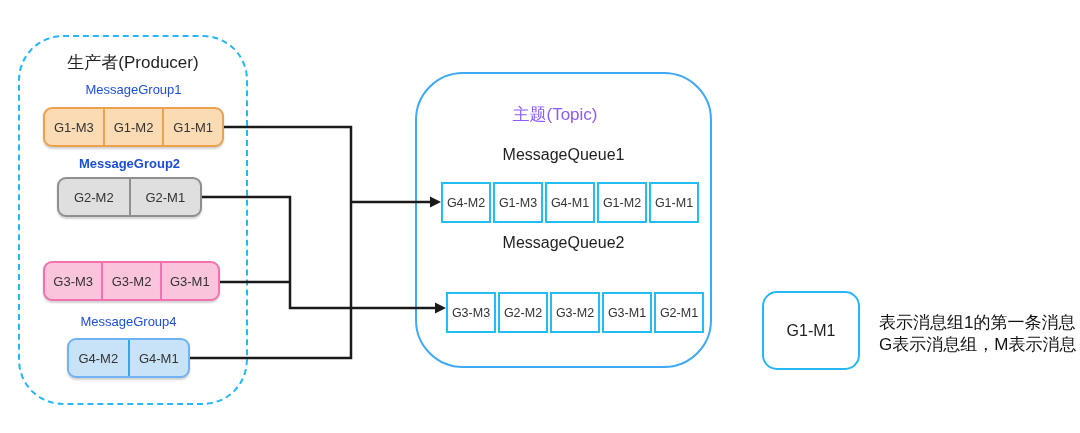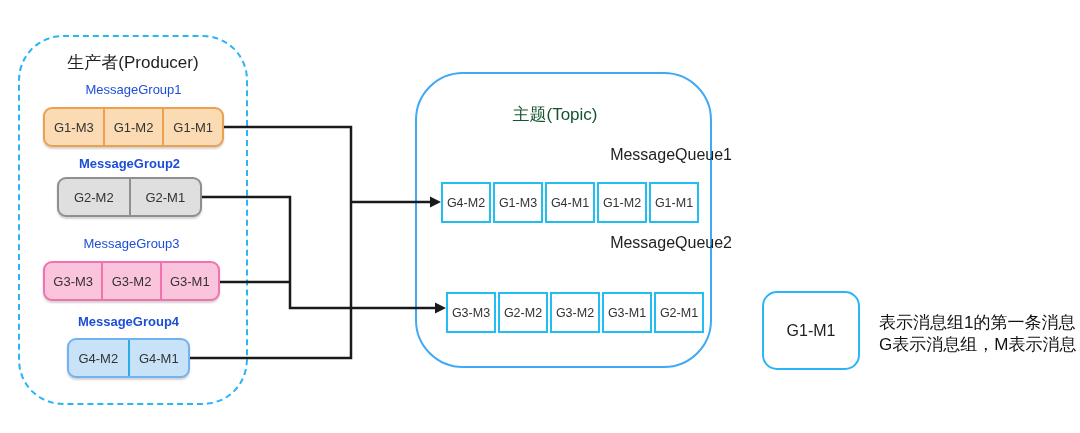--- a/index.html
+++ b/index.html
@@ -41,30 +41,30 @@
   .g-pink .gcell + .gcell{border-left-color:var(--pink-border);}
   .g-blue{background:var(--blue-fill);border-color:var(--blue-border);}
   .g-blue .gcell + .gcell{border-left-color:var(--blue-divider);}
 
   .lbl-g1{left:43px;top:82px;width:181px;}
   .box-g1{left:43px;top:107px;width:181px;height:40px;}
   .lbl-g2{left:57px;top:156px;width:145px;font-weight:bold;}
   .box-g2{left:57px;top:177px;width:145px;height:40px;}
   .lbl-g3{left:43px;top:236px;width:177px;}
   .box-g3{left:43px;top:261px;width:177px;height:40px;}
-  .lbl-g4{left:67px;top:314px;width:123px;font-weight:bold;}
+  .lbl-g4{left:67px;top:314px;width:123px;}
   .box-g4{left:67px;top:338px;width:123px;height:40px;}
 
   
   .topic-panel{
     left:415px;top:72px;width:297px;height:296px;
     border:2.5px solid var(--topic-border);border-radius:48px;box-sizing:border-box;background:#fff;
   }
-  .topic-title{left:415px;top:103px;width:280px;text-align:center;font-size:17px;color:#14532d;}
-  .queue-label{left:415px;width:297px;text-align:right;font-size:16px;color:#1f1f1f;padding-left:20px;}
+  .topic-title{left:415px;top:103px;width:280px;text-align:center;font-size:17px;color:#8b5cf6;}
+  .queue-label{left:415px;width:297px;text-align:center;font-size:16px;color:#1f1f1f;}
   .queue-label.q1{top:146px;}
   .queue-label.q2{top:234px;}
   .queue-row{display:flex;gap:2px;}
   .queue-row.q1{left:441px;top:182px;}
   .queue-row.q2{left:446px;top:292px;}
   .qcell{
     width:46px;height:37px;border:2px solid var(--queue-cell-border);background:#fff;
     display:flex;align-items:center;justify-content:center;font-size:12.5px;color:#333;white-space:nowrap;
   }
 
@@ -93,21 +93,20 @@
     <div class="gcell">G1-M2</div>
     <div class="gcell">G1-M1</div>
   </div>
 
   <div class="abs group-label lbl-g2">MessageGroup2</div>
   <div class="abs group-box g-gray box-g2">
     <div class="gcell">G2-M2</div>
     <div class="gcell">G2-M1</div>
   </div>
 
-  <div class="abs group-label lbl-g3">MessageGroup3</div>
   <div class="abs group-box g-pink box-g3">
     <div class="gcell">G3-M3</div>
     <div class="gcell">G3-M2</div>
     <div class="gcell">G3-M1</div>
   </div>
 
   <div class="abs group-label lbl-g4">MessageGroup4</div>
   <div class="abs group-box g-blue box-g4">
     <div class="gcell">G4-M2</div>
     <div class="gcell">G4-M1</div>

